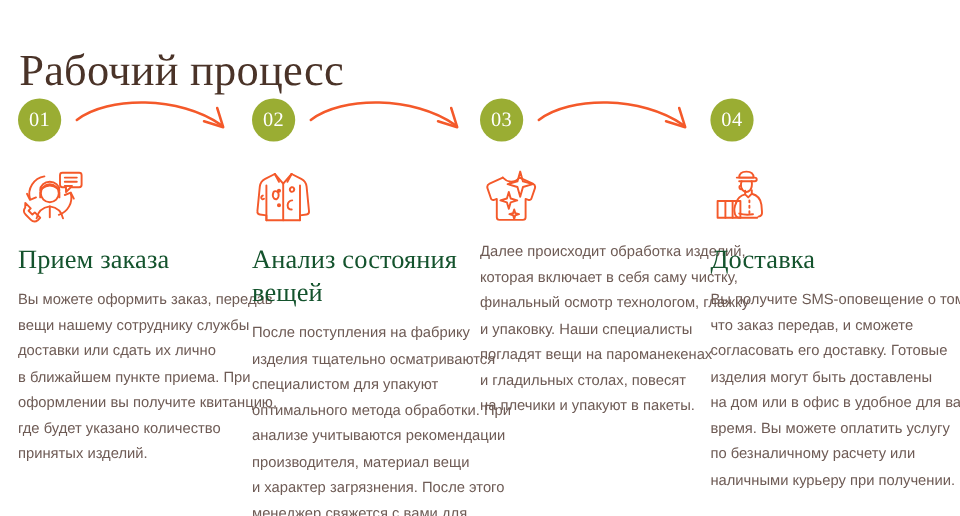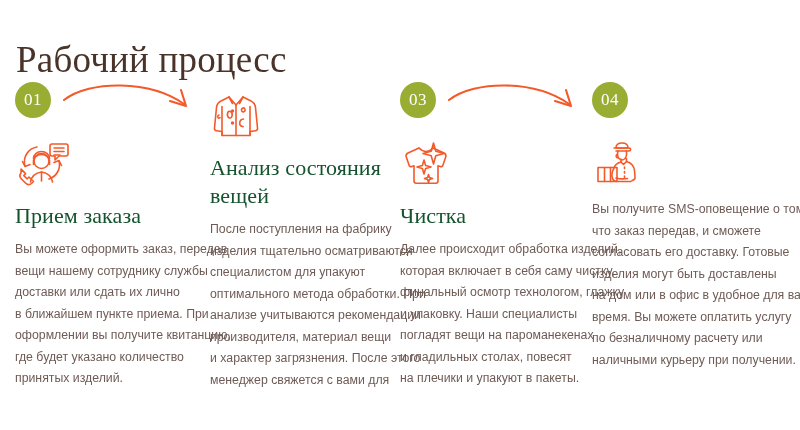--- a/index.html
+++ b/index.html
@@ -165,20 +165,27 @@
         <span class="ln">вещи нашему сотруднику службы</span>
         <span class="ln">доставки или сдать их лично</span>
         <span class="ln">в ближайшем пункте приема. При</span>
         <span class="ln">оформлении вы получите квитанцию,</span>
         <span class="ln">где будет указано количество</span>
         <span class="ln">принятых изделий.</span>
       </div>
     </div>
 
     <div class="step">
+      <div class="badge-row">
+        <div class="badge">02</div>
+        <svg class="arrow" viewBox="0 0 140 42" fill="none">
+          <path d="M2 22 C28 2, 88 2, 122 26" stroke="#f4592a" stroke-width="2.1" stroke-linecap="round" fill="none"></path>
+          <path d="M108 23 L124 28 L119 12" stroke="#f4592a" stroke-width="2.1" stroke-linecap="round" stroke-linejoin="round" fill="none"></path>
+        </svg>
+      </div>
 
       <div class="step-icon">
         <svg width="52" height="52" viewBox="0 0 52 52" fill="none" stroke="#f4592a" stroke-width="1.6" stroke-linecap="round" stroke-linejoin="round">
 
           <path d="M19 7 L11 11 q-4 2 -4.5 6.5 L4.5 38 q-0.3 2.5 2 2.8 L12 41.5 v4 h28 v-4 l5.5 -0.7 q2.3 -0.3 2 -2.8 L45.5 17.5 Q45 13 41 11 L33 7"></path>
 
           <path d="M19 7 L26 15 L33 7"></path>
           <path d="M19 7 L22.5 13.5 M33 7 L29.5 13.5"></path>
 
           <path d="M26 15 V45.5"></path>
@@ -227,21 +234,20 @@
           <path d="M19 10 q7 7 14 0"></path>
 
           <path d="M33.5 5 L35.8 13.2 L44 15.5 L35.8 17.8 L33.5 26 L31.2 17.8 L23 15.5 L31.2 13.2 Z"></path>
 
           <path d="M24 22 L25.6 27.4 L31 29 L25.6 30.6 L24 36 L22.4 30.6 L17 29 L22.4 27.4 Z"></path>
 
           <path d="M28.5 36.5 L29.4 39.6 L32.5 40.5 L29.4 41.4 L28.5 44.5 L27.6 41.4 L24.5 40.5 L27.6 39.6 Z"></path>
         </svg>
       </div>
 
-      <div class="step-heading">Чистка</div>
 
       <div class="step-body">
         <span class="ln">Далее происходит обработка изделий,</span>
         <span class="ln">которая включает в себя саму чистку,</span>
         <span class="ln">финальный осмотр технологом, глажку</span>
         <span class="ln">и упаковку. Наши специалисты</span>
         <span class="ln">погладят вещи на пароманекенах</span>
         <span class="ln">и гладильных столах, повесят</span>
         <span class="ln">на плечики и упакуют в пакеты.</span>
       </div>
@@ -269,20 +275,21 @@
           <path d="M32.5 29 v1.6 M32.5 33.5 v1.6 M32.5 38 v1.6"></path>
 
           <path d="M21.5 31 q-2.5 5 -1 9.5 q1 3 4.5 3 h14"></path>
           <path d="M24 40 q5.5 1.5 11.5 0.5"></path>
 
           <path d="M6 29.5 h19 v14 H6 z"></path>
           <path d="M12.5 29.5 v14 M18.5 29.5 v14"></path>
         </svg>
       </div>
 
+      <div class="step-heading">Доставка</div>
 
       <div class="step-body">
         <span class="ln">Вы получите SMS-оповещение о том,</span>
         <span class="ln">что заказ передав, и сможете</span>
         <span class="ln">согласовать его доставку. Готовые</span>
         <span class="ln">изделия могут быть доставлены</span>
         <span class="ln">на дом или в офис в удобное для вас</span>
         <span class="ln">время. Вы можете оплатить услугу</span>
         <span class="ln">по безналичному расчету или</span>
         <span class="ln">наличными курьеру при получении.</span>

